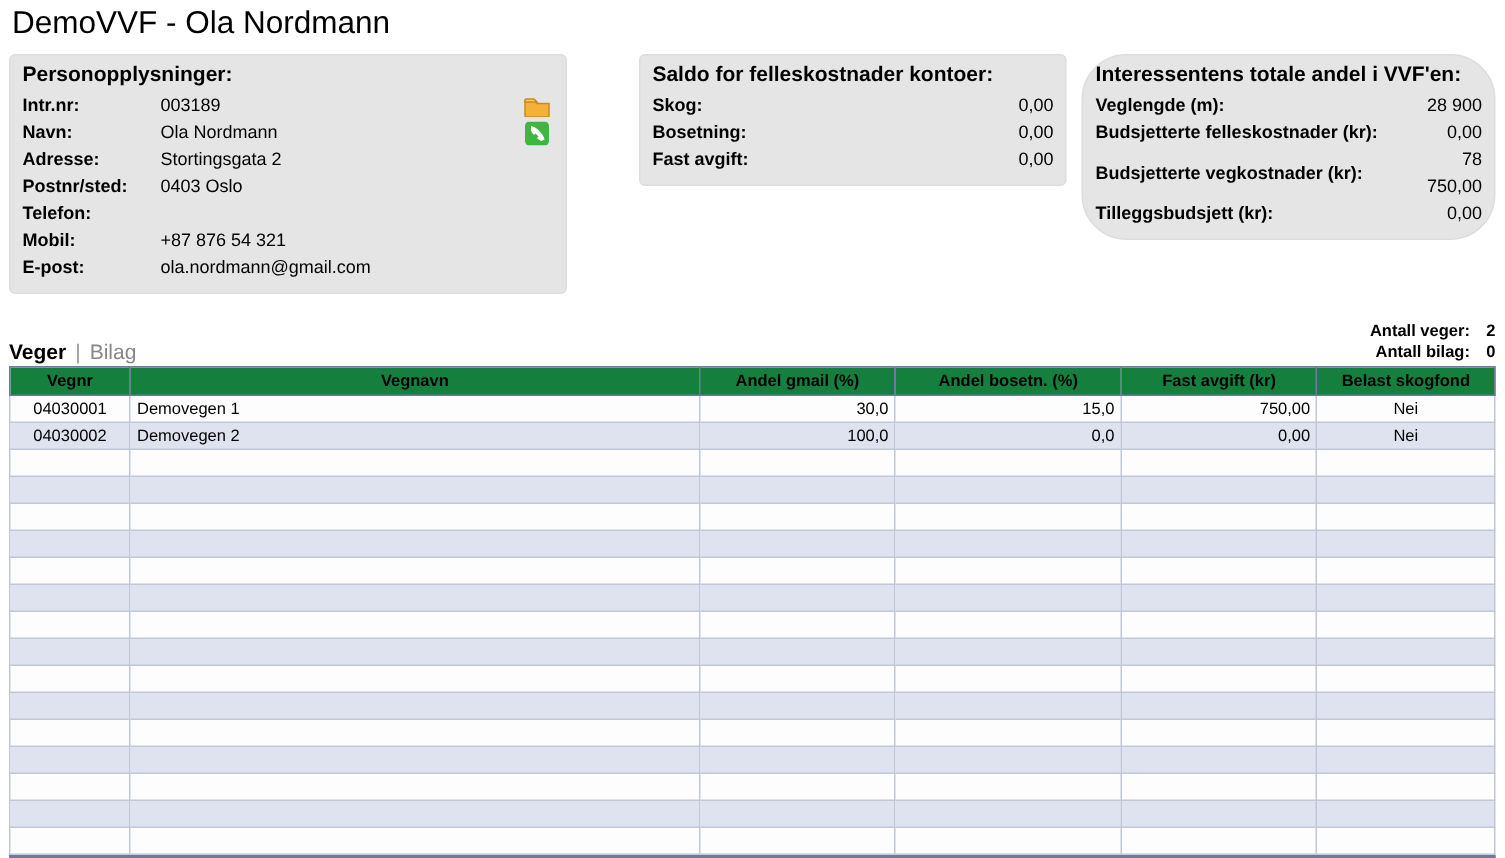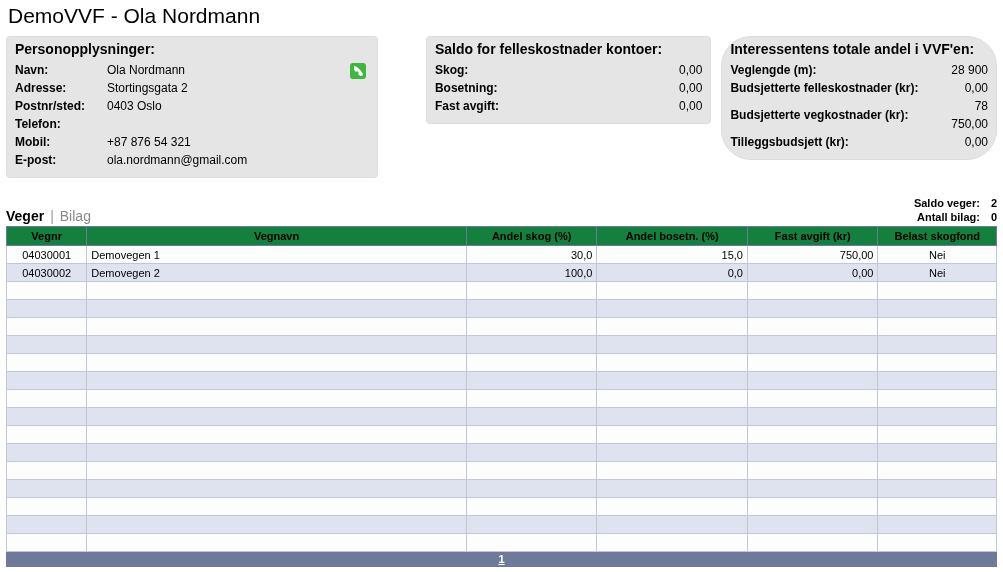--- a/index.html
+++ b/index.html
@@ -126,20 +126,30 @@
 <body>
 
 <div class="page-title">DemoVVF - Ola Nordmann</div>
 
 <div class="panels">
 
   <div class="panel person">
     <div class="panel-title">Personopplysninger:</div>
 
     <div class="kv-row">
+      <div class="kv-label">Intr.nr:</div>
+      <div class="kv-value">003189</div>
+      <div class="icon-slot icon-folder">
+        <svg width="18" height="14" viewBox="0 0 18 14">
+            <path d="M1 3 h6 l2 2 h8 v8 a1 1 0 0 1 -1 1 h-14 a1 1 0 0 1 -1 -1 z" fill="#f4b13a" stroke="#c98a1f"></path>
+            <path d="M1 3 a1 1 0 0 1 1 -1 h5 l2 2 h-8 z" fill="#f7c96a" stroke="#c98a1f"></path>
+          </svg>
+      </div>
+    </div>
+    <div class="kv-row">
       <div class="kv-label">Navn:</div>
       <div class="kv-value">Ola Nordmann</div>
       <div class="icon-slot icon-phone">
         <svg width="16" height="16" viewBox="0 0 16 16">
             <rect x="0" y="0" width="16" height="16" rx="3" fill="#3fb63f"></rect>
             <path d="M4 3 c3 0 9 6 9 9 l-2 1 c-1 0 -3 -2 -3 -2 l1 -1 c0 0 -2 -2 -2 -2 l-1 1 c0 0 -2 -2 -2 -3 z" fill="#fff"></path>
           </svg>
       </div>
     </div>
     <div class="kv-row">
@@ -202,21 +212,21 @@
 </div>
 
 <div class="tabline">
   <div class="tabs">
     <span>Veger</span>
     <span class="sep">|</span>
     <span class="inactive">Bilag</span>
   </div>
   <div class="counts">
     <div>
-      <span>Saldo veger:</span>
+      <span>Antall veger:</span>
       <span class="cnt">2</span>
     </div>
     <div>
       <span>Antall bilag:</span>
       <span class="cnt">0</span>
     </div>
   </div>
 </div>
 
 <table class="grid">
@@ -225,21 +235,21 @@
       <col class="col-name">
       <col class="col-skog">
     <col class="col-bos">
       <col class="col-avg">
       <col class="col-bel">
   </colgroup>
   <thead>
     <tr>
       <th>Vegnr</th>
       <th>Vegnavn</th>
-      <th>Andel skog (%)</th>
+      <th>Andel gmail (%)</th>
       <th>Andel bosetn. (%)</th>
       <th>Fast avgift (kr)</th>
       <th>Belast skogfond</th>
     </tr>
   </thead>
   <tbody id="grid-body">
       <tr>
         <td class="center">04030001</td>
         <td class="left">Demovegen 1</td>
         <td class="right">30,0</td>

